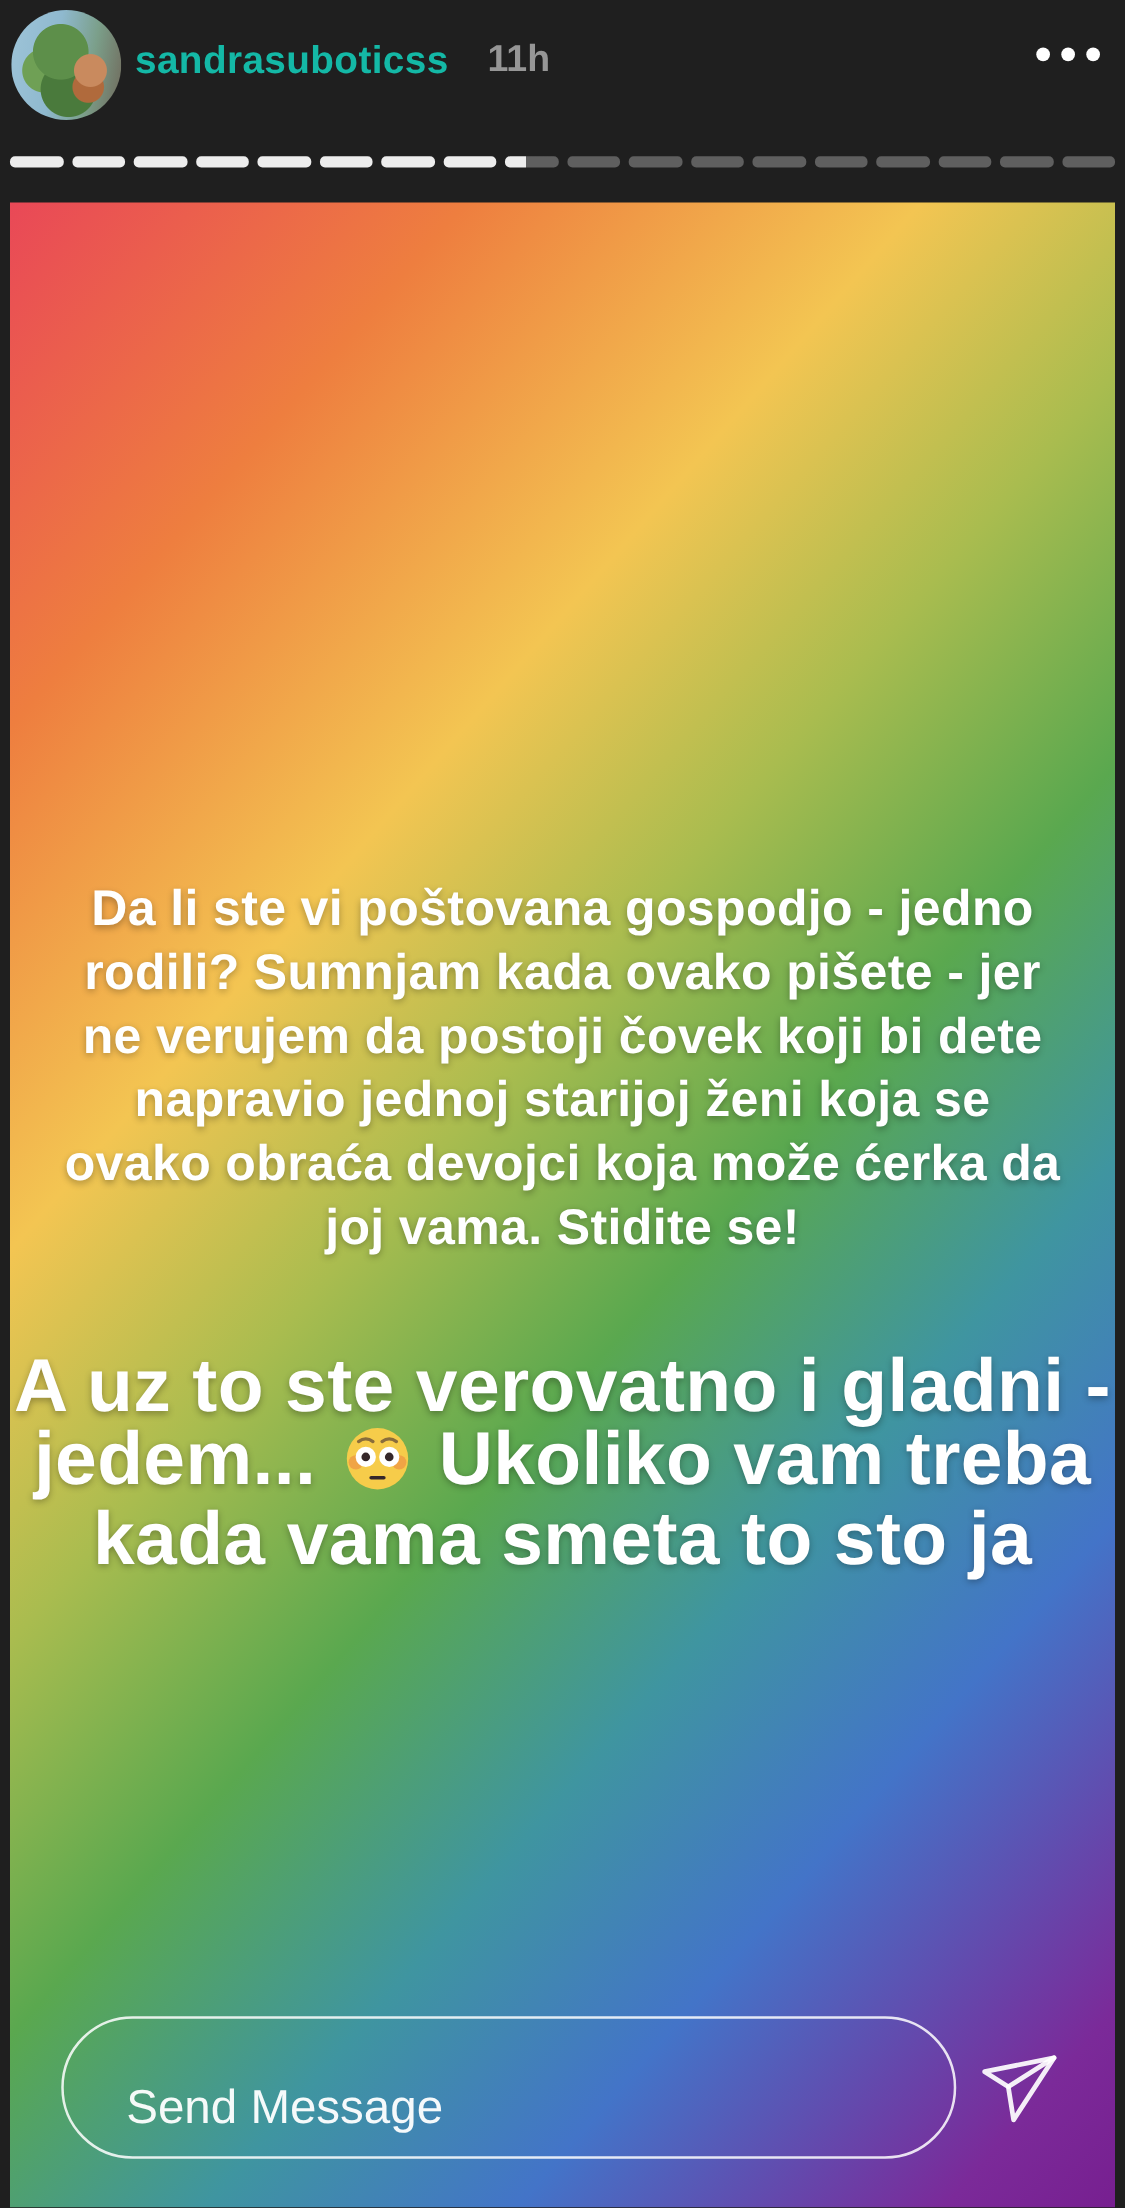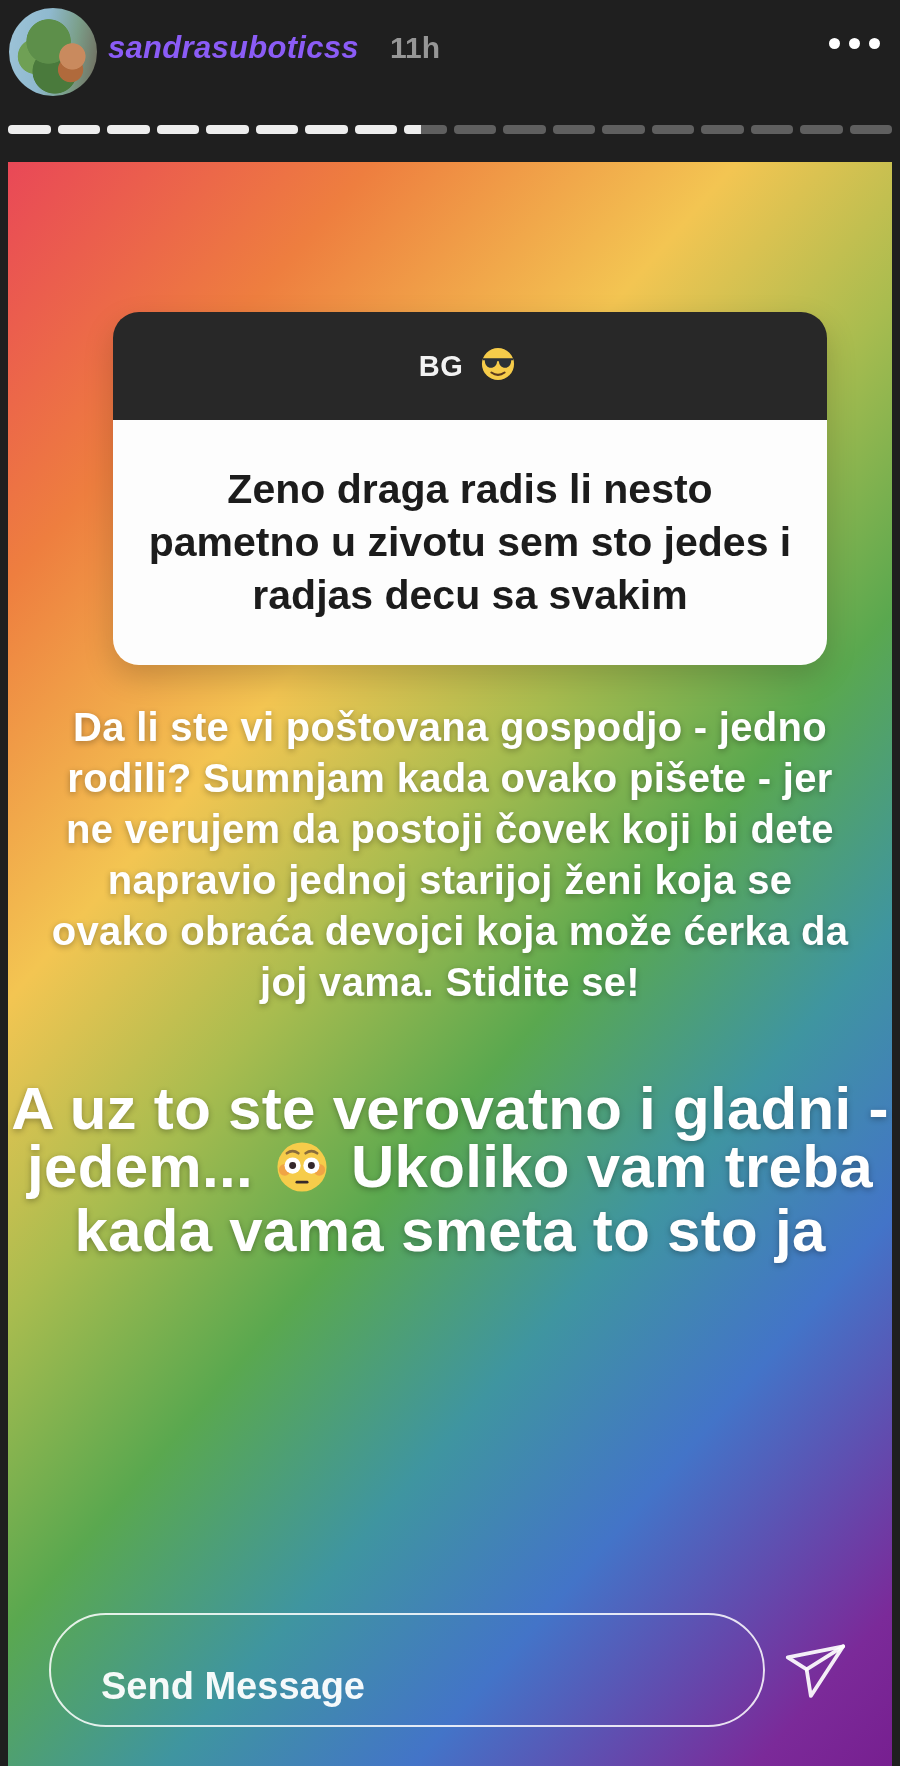--- a/index.html
+++ b/index.html
@@ -17,21 +17,21 @@
       radial-gradient(circle at 72% 55%, #c98a5e 0 16%, transparent 17%),
       radial-gradient(circle at 70% 70%, #b06a3c 0 14%, transparent 15%),
       radial-gradient(circle at 45% 38%, #5d8f4a 0 30%, transparent 31%),
       radial-gradient(circle at 52% 72%, #4a7a3c 0 28%, transparent 29%),
       radial-gradient(circle at 30% 55%, #6fa055 0 22%, transparent 23%),
       linear-gradient(100deg,#9ec4d8 0%,#8fb9cf 40%,#7b9f8a 70%,#70685a 100%);
     overflow:hidden;
   }
   .username{
     position:absolute;left:108px;top:30px;
-    color:#8b5cf6;font-size:31px;font-weight:bold;letter-spacing:.3px;font-style:italic;
+    color:#14b8a6;font-size:31px;font-weight:bold;letter-spacing:.3px;
   }
   .timestamp{
     position:absolute;left:390px;top:31px;
     color:#969696;font-size:30px;font-weight:bold;
   }
   .menu-dots{position:absolute;right:20px;top:38px;display:flex;gap:9px;cursor:pointer;}
   .menu-dots i{display:block;width:11px;height:11px;border-radius:50%;background:#fff;}
   
   .progress{
     position:absolute;left:8px;top:125px;width:884px;height:9px;
@@ -63,21 +63,21 @@
   .reply1{top:540px;font-size:40px;line-height:51px;letter-spacing:.3px;}
   .reply2{top:918px;font-size:60px;line-height:58px;letter-spacing:.3px;}
   .emoji{display:inline-block;vertical-align:-6px;margin:0 6px;}
   
   .msg-pill{
     position:absolute;left:41px;top:1451px;width:716px;height:114px;box-sizing:border-box;
     border:2px solid rgba(255,255,255,0.85);border-radius:58px;
     display:flex;align-items:center;background:transparent;cursor:text;
   }
   .msg-placeholder{
-    margin-left:50px;color:rgba(255,255,255,0.95);font-size:38px;font-weight:bold;margin-top:32px;
+    margin-left:50px;color:rgba(255,255,255,0.95);font-size:38px;font-weight:normal;margin-top:32px;
   }
   .send-btn{
     position:absolute;left:768px;top:1472px;width:72px;height:72px;cursor:pointer;
     display:flex;align-items:center;justify-content:center;background:transparent;border:none;
   }
 </style>
 </head>
 <body>
 
 <div class="header">
@@ -107,39 +107,20 @@
     <div class="seg" style="background: rgb(95, 95, 95);"></div>
     <div class="seg" style="background: rgb(95, 95, 95);"></div>
     <div class="seg" style="background: rgb(95, 95, 95);"></div>
     <div class="seg" style="background: rgb(95, 95, 95);"></div>
     <div class="seg" style="background: rgb(95, 95, 95);"></div>
     <div class="seg" style="background: rgb(95, 95, 95);"></div>
   </div>
 
 <div class="story">
 
-  <div class="qcard">
-    <div class="qcard-header">
-      <span class="qlabel">BG</span>
-      <span class="emoji">
-        <svg width="34" height="34" viewBox="0 0 36 36">
-          <circle cx="18" cy="18" r="17" fill="#f6cc4a"></circle>
-          <path d="M2 12 h32 v2 h-2 c0 5-3 8-6.5 8 s-6.5-3-6.5-7 h-2 c0 4-3 7-6.5 7 S4 19 4 14 H2 Z" fill="#2b3136"></path>
-          <path d="M11 27 q7 5 14 0" stroke="#5b3a1e" stroke-width="2.2" fill="none" stroke-linecap="round"></path>
-        </svg>
-      </span>
-    </div>
-    <div class="qcard-body">
-      <div class="qtext">
-        <div>Zeno draga radis li nesto</div>
-        <div>pametno u zivotu sem sto jedes i</div>
-        <div>radjas decu sa svakim</div>
-      </div>
-    </div>
-  </div>
 
   <div class="reply reply1">
     <div>Da li ste vi poštovana gospodjo - jedno</div>
     <div>rodili? Sumnjam kada ovako pišete - jer</div>
     <div>ne verujem da postoji čovek koji bi dete</div>
     <div>napravio jednoj starijoj ženi koja se</div>
     <div>ovako obraća devojci koja može ćerka da</div>
     <div>joj vama. Stidite se!</div>
   </div>
 

